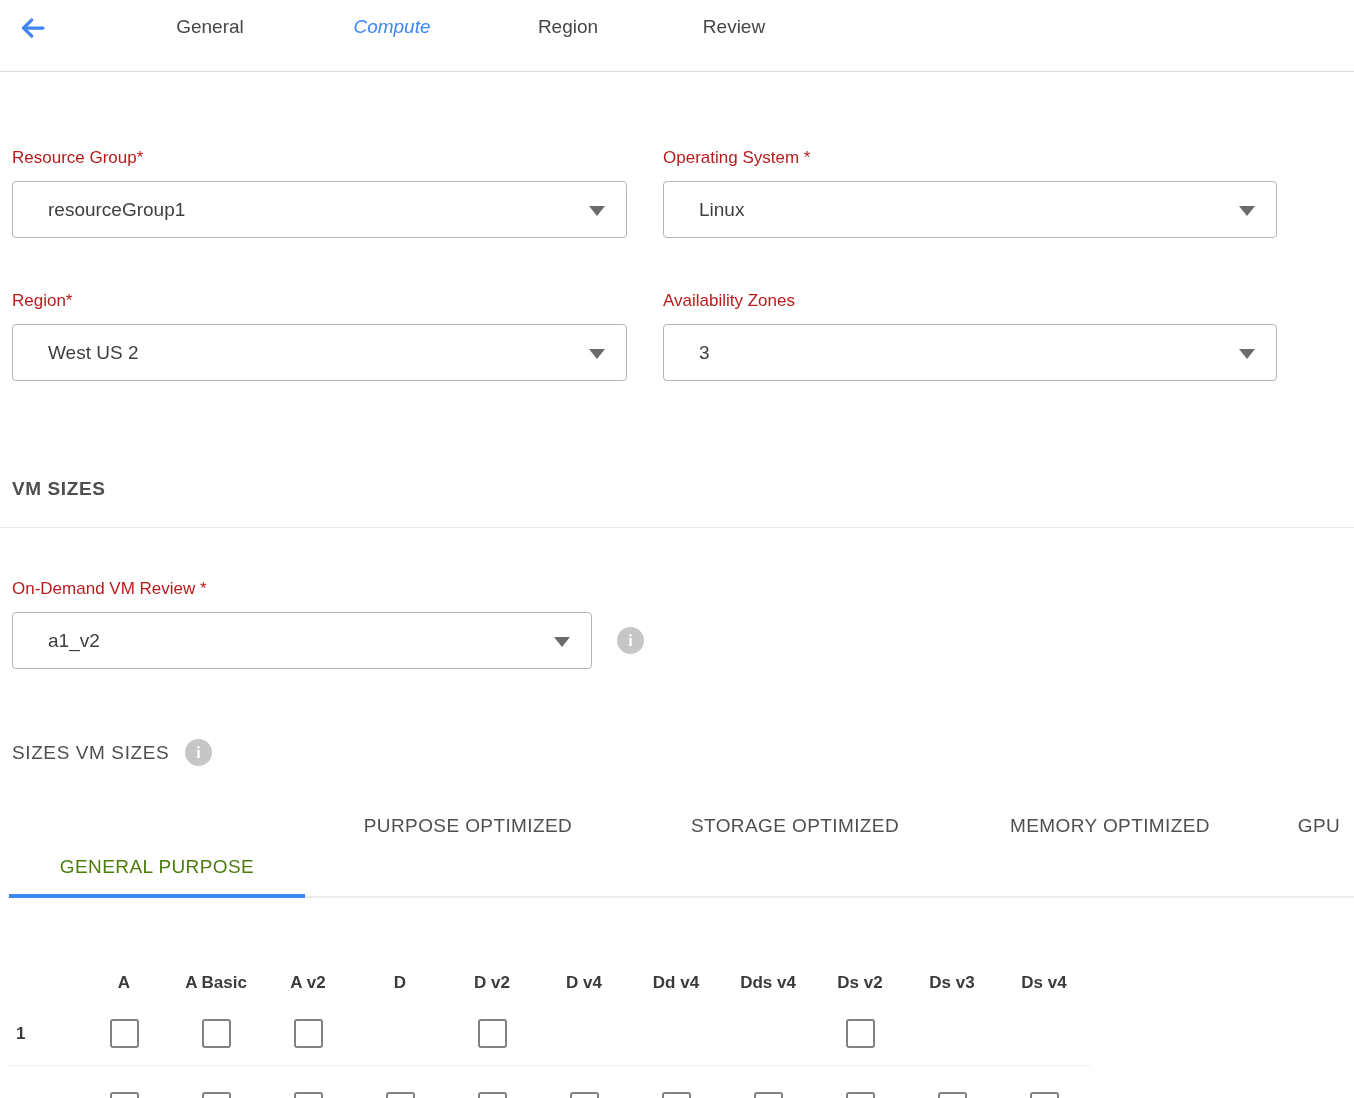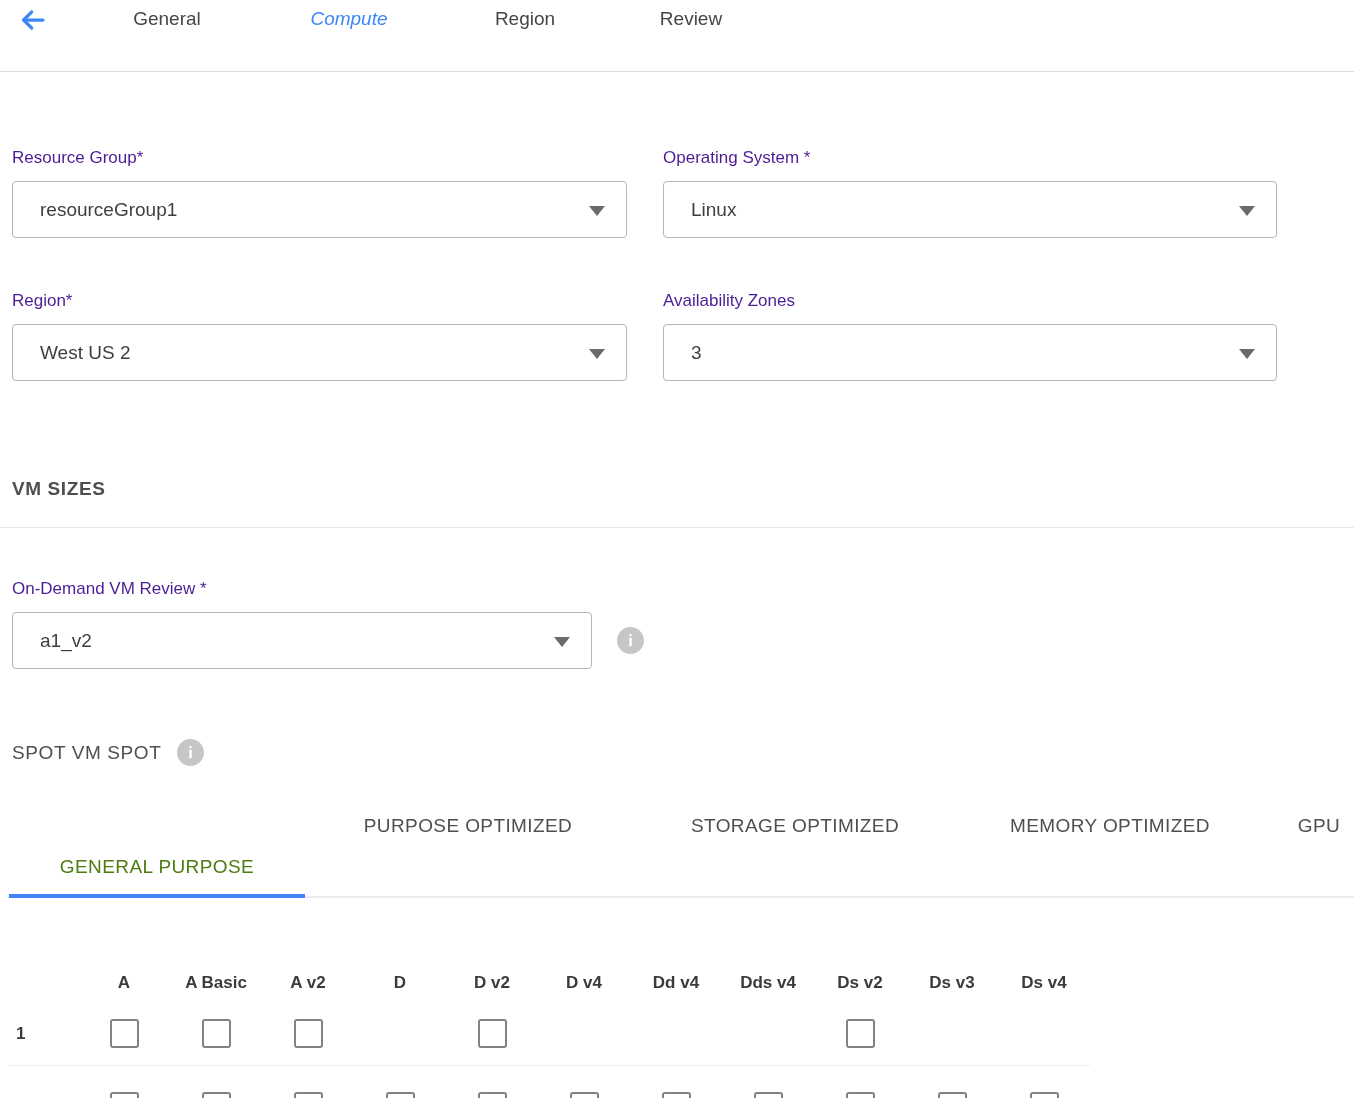--- a/index.html
+++ b/index.html
@@ -1,40 +1,40 @@
 <!DOCTYPE html>
 <html><head>
 <meta charset="utf-8">
 <style>
   * { margin:0; padding:0; box-sizing:border-box; }
   html,body { width:1354px; height:1098px; overflow:hidden; background:#fff;
     font-family:"Liberation Sans", sans-serif; }
 
   
   .wizard-header { height:72px; border-bottom:1px solid #dcdcdc;
-    display:flex; align-items:flex-start; padding-top:5px; }
+    display:flex; align-items:flex-start; padding-top:13px;gap:43px; }
   .back-btn { margin-left:16px; width:34px; height:30px; display:flex;
     align-items:center; justify-content:center; cursor:pointer; }
   .wizard-tabs { display:flex; margin-left:73px; padding-top:2px; }
   .wtab { font-size:19px; color:#464646; text-align:center; cursor:pointer;
     line-height:24px; }
   .wtab.w-general { width:88px; }
   .wtab.w-compute { width:100px; margin-left:88px;font-style:italic; }
   .wtab.w-scaling { width:80px;  margin-left:86px; }
   .wtab.w-review  { width:80px;  margin-left:86px; }
   .wtab.active { color:#3e86f5; }
 
   
   .form-grid { margin:75px 77px 0 12px; display:grid;
     grid-template-columns:615px 614px; column-gap:36px; row-gap:52px; }
-  .field-label { display:block; font-size:17px; color:#4c1d95;
+  .field-label { display:block; font-size:17px; color:#b91c1c;
     margin-bottom:13px; line-height:21px; }
   .select-box { height:57px; border:1px solid #b5b5b5; border-radius:4px;
     background:#fff; position:relative; display:flex; align-items:center;
-    padding-left:27px; font-size:19px; color:#3f3f3f; cursor:pointer; }
+    padding-left:35px; font-size:19px; color:#3f3f3f; cursor:pointer; }
   .caret { position:absolute; right:21px; top:50%; margin-top:-4px;
     width:0; height:0; border-left:8px solid transparent;
     border-right:8px solid transparent; border-top:10px solid #6b6b6b; }
 
   
   .section-heading { margin:96px 0 0 12px; font-size:19px; font-weight:700;
     color:#4f4f4f; letter-spacing:.6px; line-height:23px; }
   .section-divider { border:none; border-top:1px solid #e9e9e9;
     margin-top:27px; width:1354px; }
 
@@ -135,21 +135,21 @@
   <div class="ondemand-row">
     <div class="select-box">
       <span>a1_v2</span>
       <span class="caret"></span>
     </div>
     <div class="info-icon">i</div>
   </div>
 </div>
 
 <div class="spot-heading">
-  <span>SPOT VM SPOT</span>
+  <span>SIZES VM SIZES</span>
   <div class="info-icon">i</div>
 </div>
 
 <div class="spot-tabs">
   <div class="stab s1 active">GENERAL PURPOSE</div>
   <div class="stab s2">PURPOSE OPTIMIZED</div>
   <div class="stab s4">STORAGE OPTIMIZED</div>
   <div class="stab s3">MEMORY OPTIMIZED</div>
   <div class="stab s5">GPU</div>
 </div>

